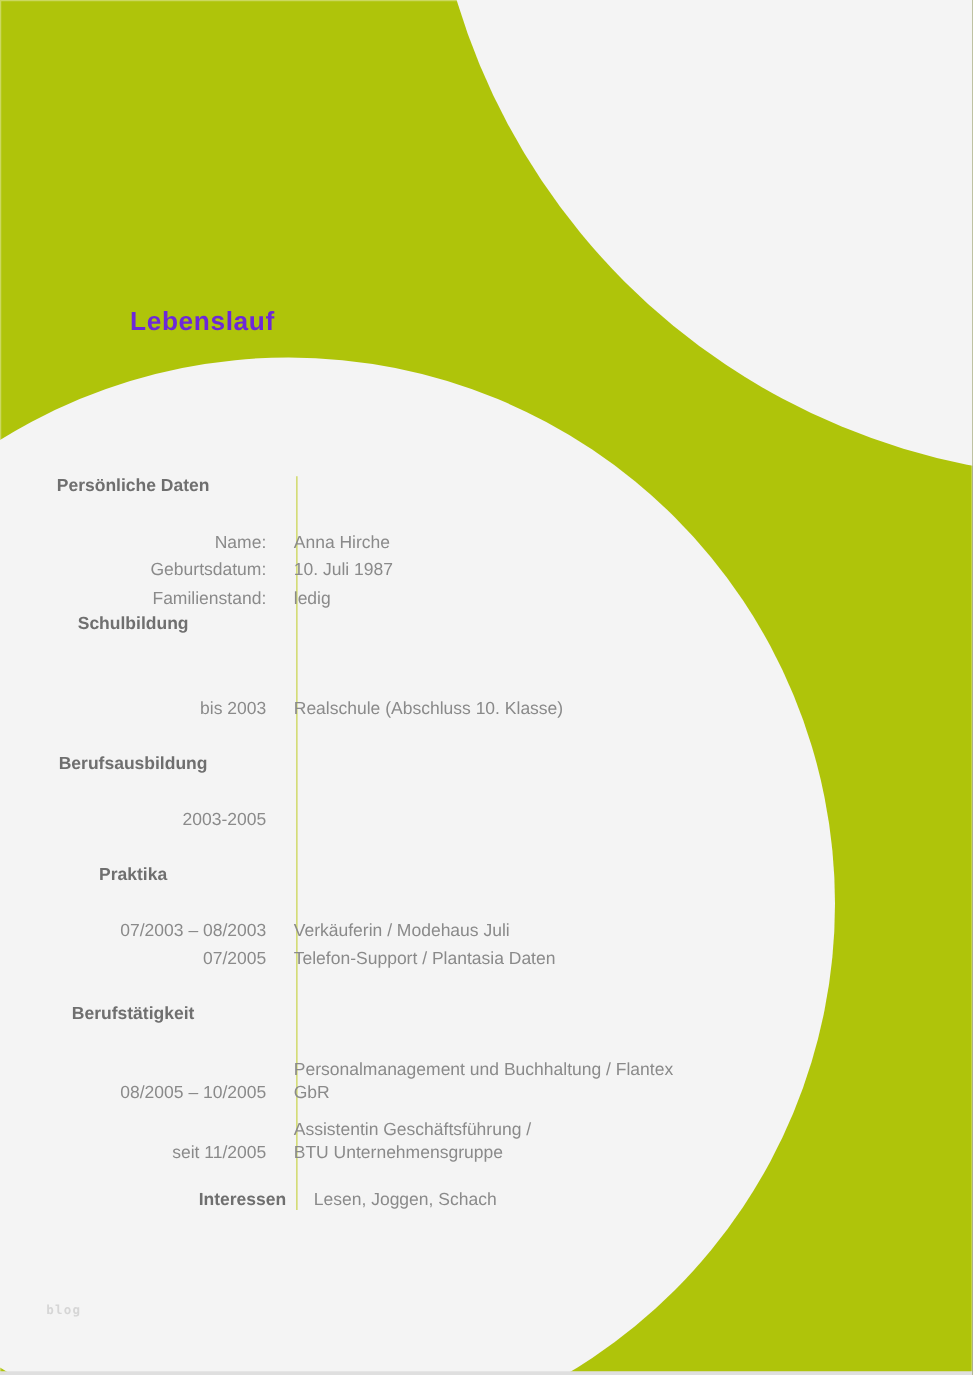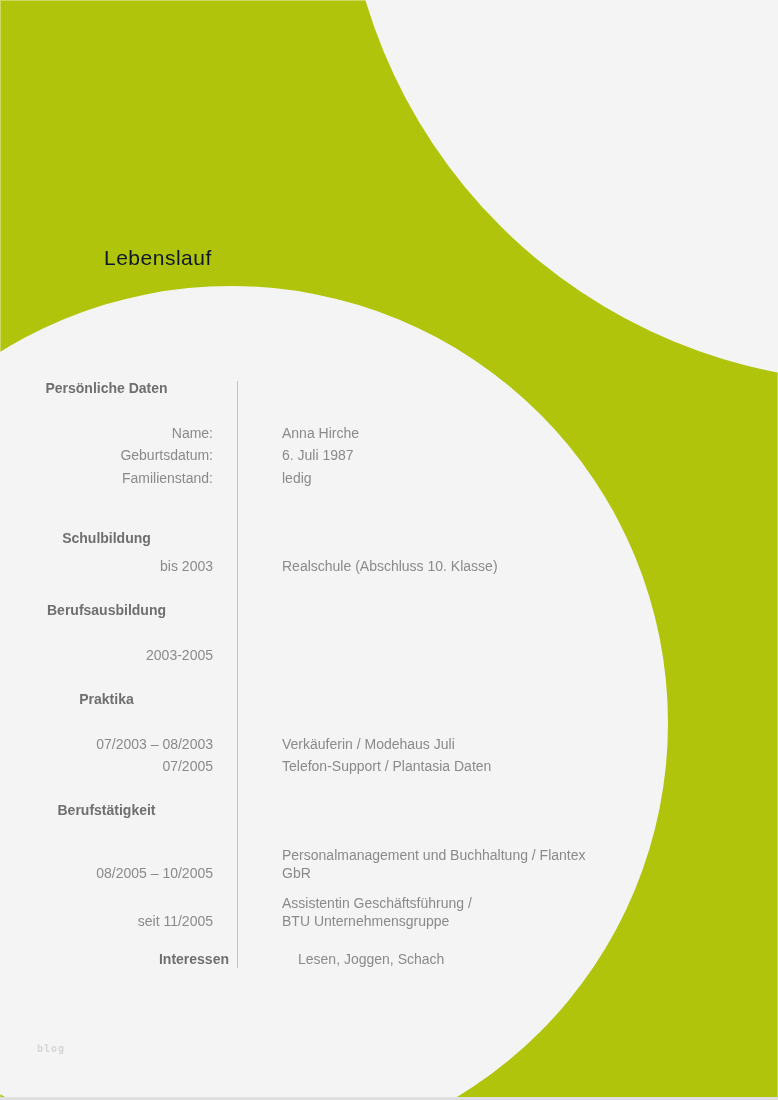--- a/index.html
+++ b/index.html
@@ -9,40 +9,40 @@
     background:#afc40a;
     overflow:hidden;
     font-family:"Liberation Sans","DejaVu Sans",sans-serif;
     box-shadow:inset 0 0 0 1px rgba(255,255,255,0.35);
   }
   .circle{position:absolute;border-radius:50%;background:#f4f4f4;}
   .circle-top-right{left:343px;top:-688px;width:1070px;height:1070px;}
   .circle-main{left:-206px;top:286px;width:874px;height:874px;}
   .title{
     position:absolute;left:104px;top:246px;
-    font-size:21px;font-weight:normal;color:#0f172a;
+    font-size:21px;font-weight:bold;color:#6d28d9;
     letter-spacing:0.5px;margin:0;z-index:3;
   }
   .content{position:absolute;left:0;top:0;width:100%;height:100%;z-index:3;}
   .divider{
     position:absolute;left:237px;top:381px;
     width:1px;height:587px;background:#c9d44f;
   }
   .heading{
     position:absolute;left:0;width:213px;text-align:center;
     font-size:14px;font-weight:bold;color:#6f6f6f;line-height:17px;
   }
   .row{position:absolute;left:0;display:flex;align-items:flex-end;}
   .row .label{
     width:213px;text-align:right;flex:0 0 213px;
     font-size:14px;color:#8a8a8a;line-height:17.5px;
   }
   .row .label.bold{font-weight:bold;color:#6f6f6f;padding-left:16px;}
   .row .value{
-    margin-left:69px;font-size:14px;color:#8a8a8a;
+    margin-left:22px;font-size:14px;color:#8a8a8a;
     line-height:17.5px;white-space:pre-line;text-align:left;
   }
   .watermark{
     position:absolute;left:37px;top:1043px;z-index:4;
     font-family:"DejaVu Sans Mono",monospace;
     font-size:10px;font-weight:bold;color:#d6d6d6;letter-spacing:1px;
   }
   .bottom-edge{
     position:absolute;left:0;bottom:0;width:100%;height:3px;
     background:#dfdfdf;z-index:5;
@@ -63,28 +63,28 @@
     <div class="divider"></div>
 
     <div class="heading" style="top:380px">Persönliche Daten</div>
 
     <div class="row" style="top:425px">
       <div class="label">Name:</div>
       <div class="value">Anna Hirche</div>
     </div>
     <div class="row" style="top:447px">
       <div class="label">Geburtsdatum:</div>
-      <div class="value">6. Juli 1987</div>
+      <div class="value">10. Juli 1987</div>
     </div>
     <div class="row" style="top:470px">
       <div class="label">Familienstand:</div>
       <div class="value">ledig</div>
     </div>
 
-    <div class="heading" style="top:530px">Schulbildung</div>
+    <div class="heading" style="top:490px">Schulbildung</div>
 
     <div class="row" style="top:558px">
       <div class="label">bis 2003</div>
       <div class="value">Realschule (Abschluss 10. Klasse)</div>
     </div>
 
     <div class="heading" style="top:602px">Berufsausbildung</div>
 
     <div class="row" style="top:647px">
       <div class="label">2003-2005</div>

